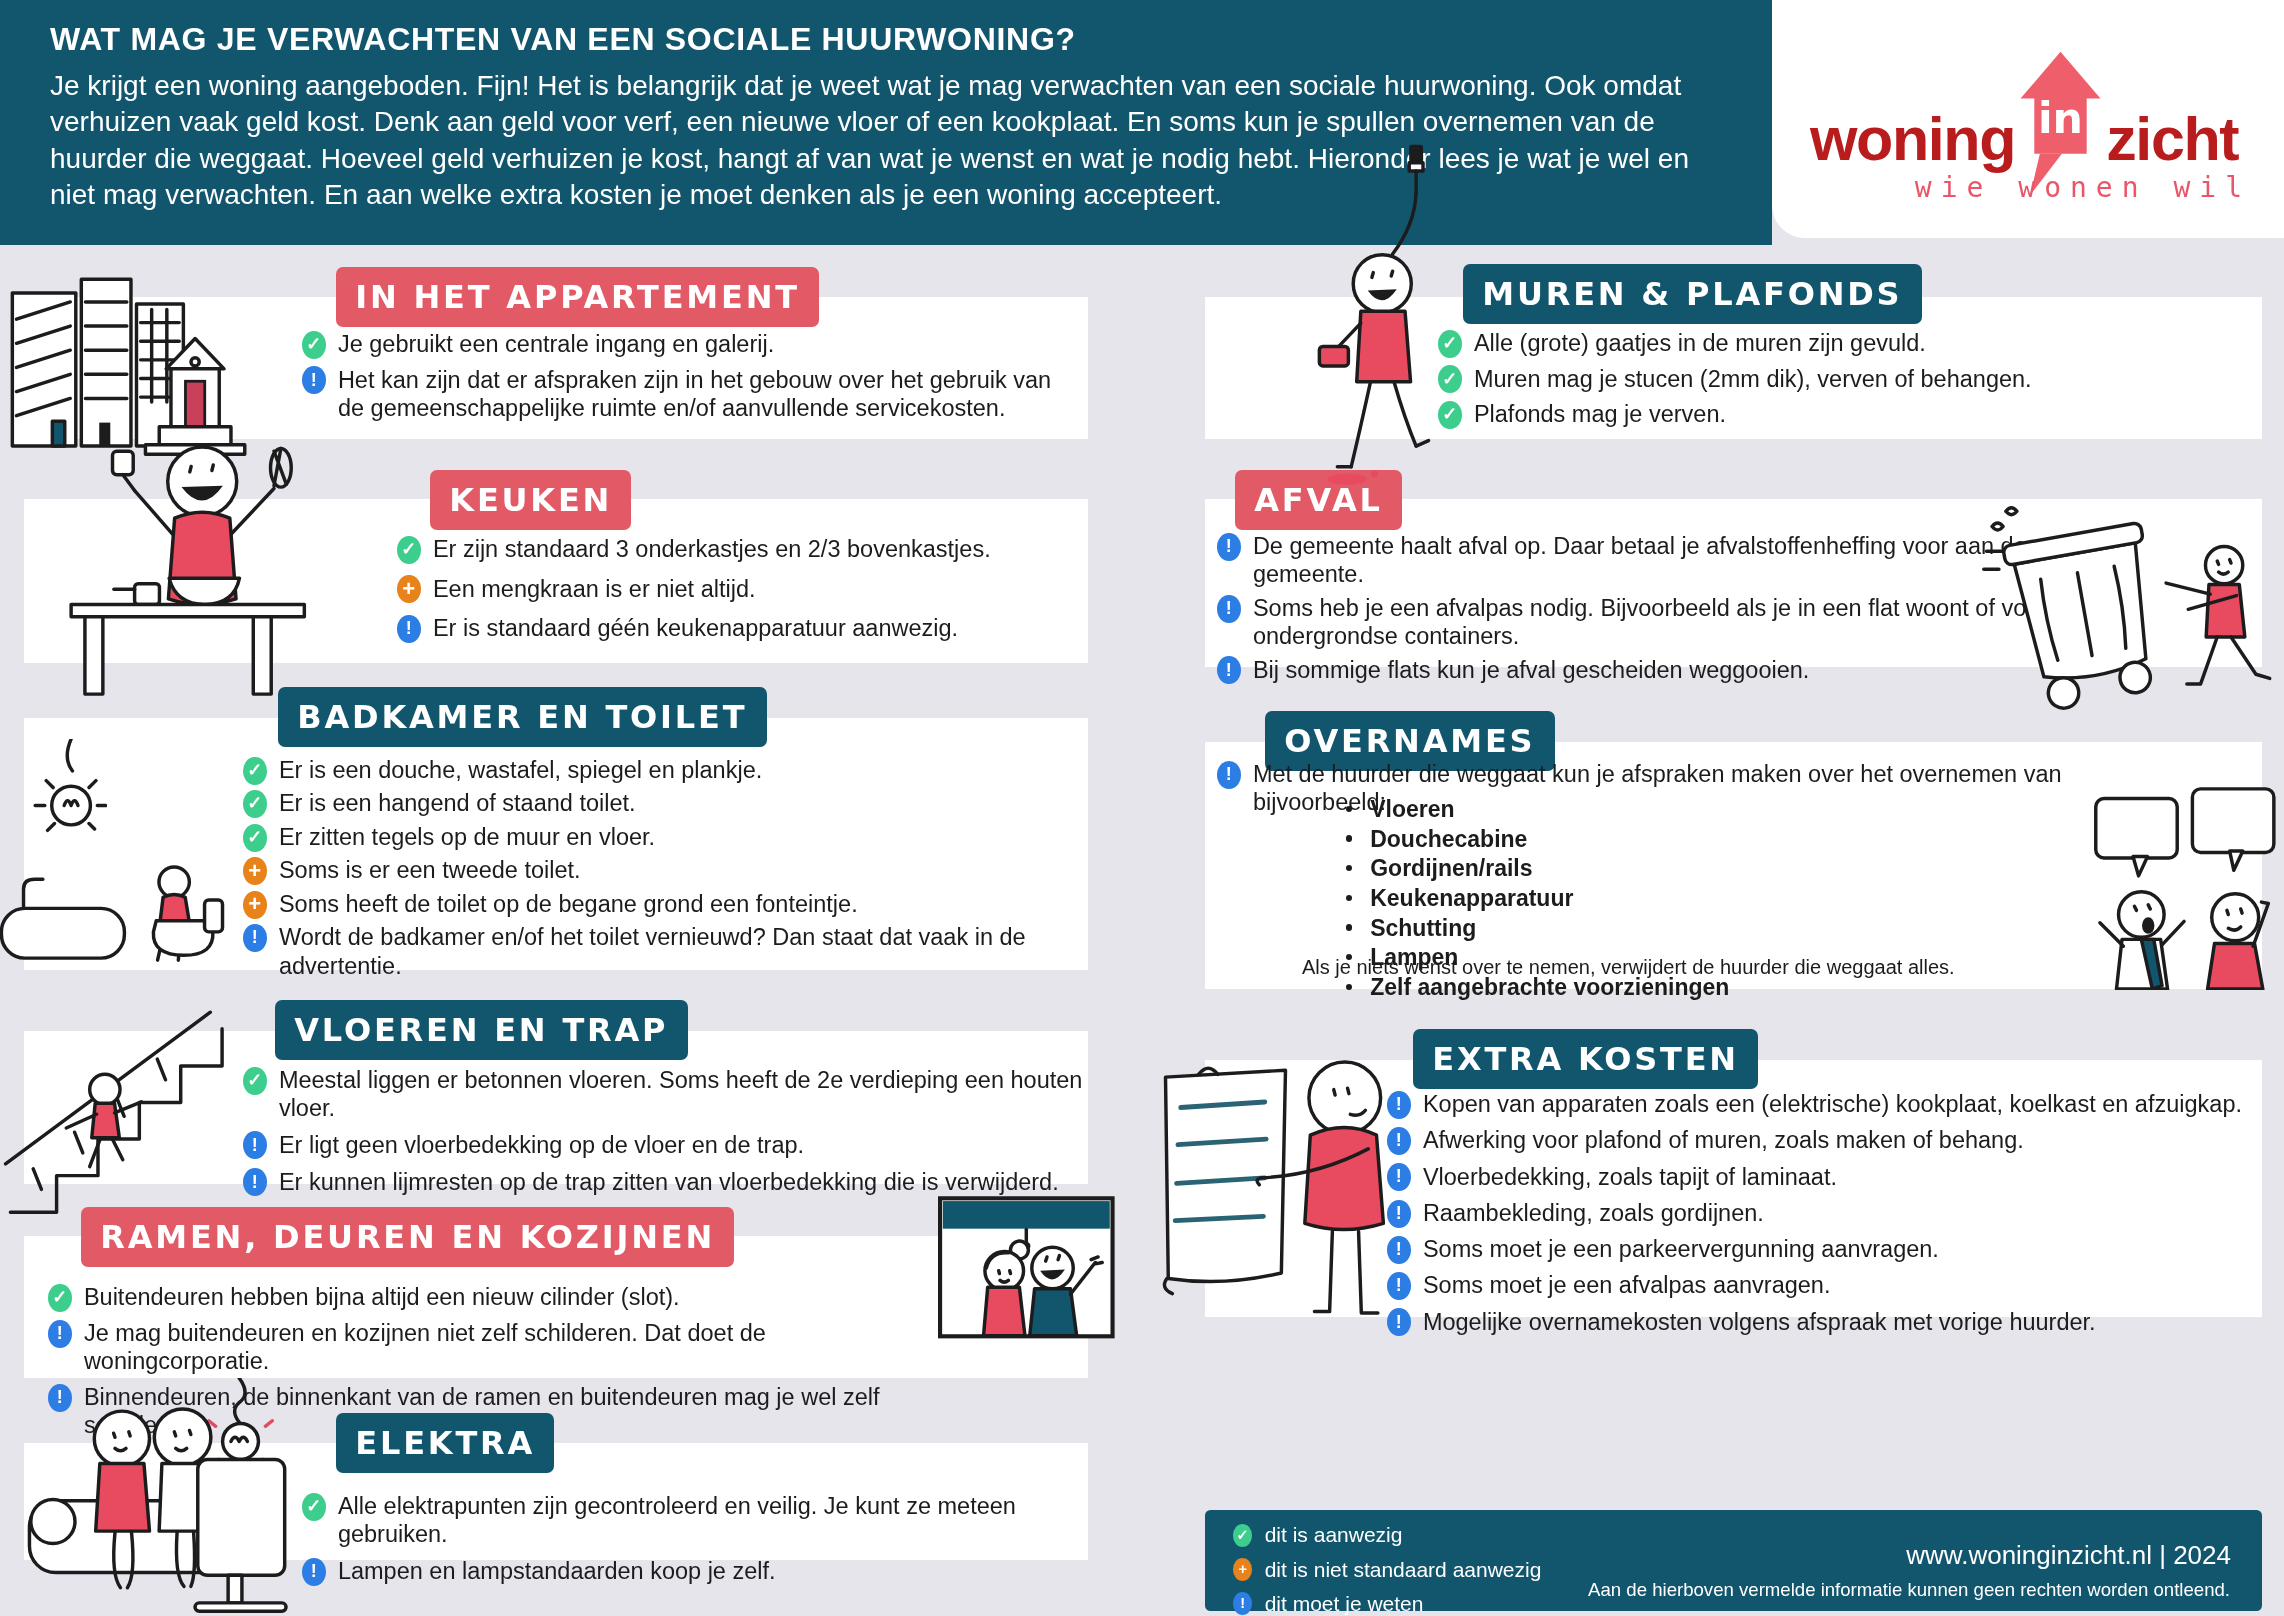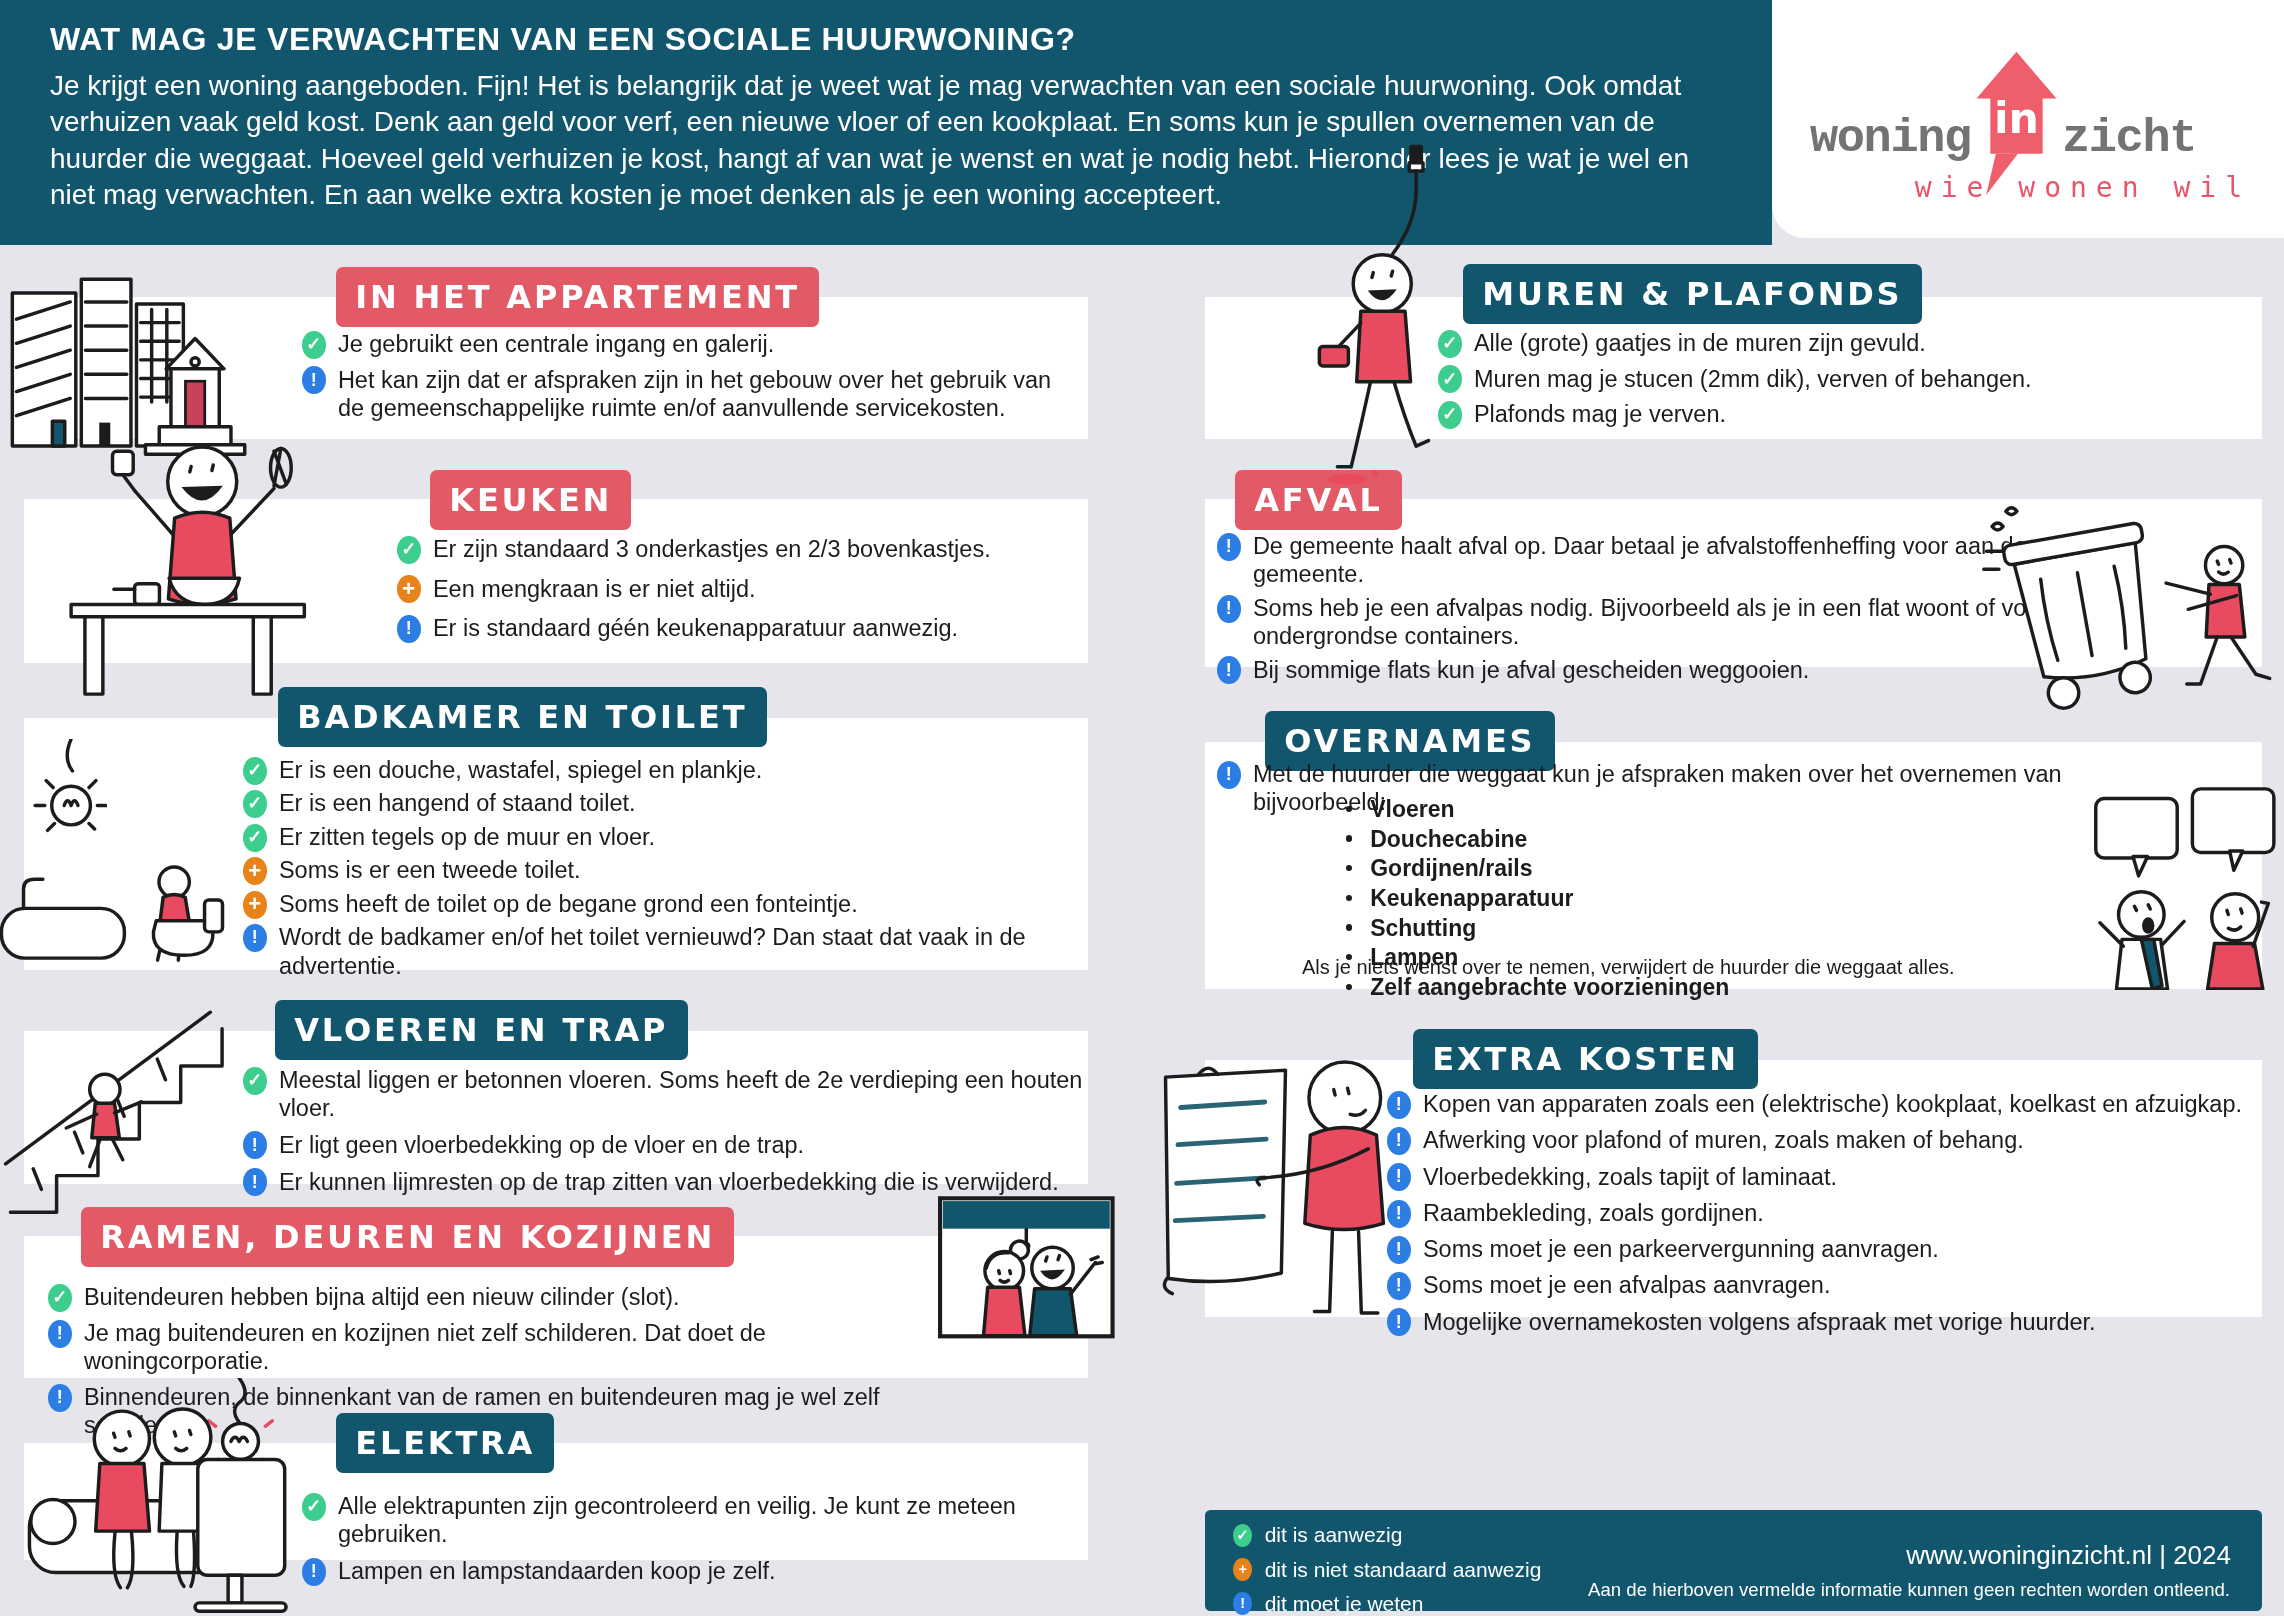--- a/index.html
+++ b/index.html
@@ -7,21 +7,21 @@
          font-family:"Liberation Sans",sans-serif;color:#1c1c1c;}
 
   
   .hdr{position:absolute;left:0;top:0;width:1772px;height:245px;background:#12566E;}
   .hdr-title{position:absolute;left:50px;top:21px;font-size:32px;font-weight:bold;color:#fff;letter-spacing:0.7px;}
   .hdr-intro{position:absolute;left:50px;top:68px;width:1685px;font-size:28px;line-height:1.3;color:#fff;}
 
   .logo-card{position:absolute;left:1772px;top:0;width:512px;height:238px;background:#fff;
              border-bottom-left-radius:33px;}
   .logo-row{position:absolute;left:38px;top:61px;display:flex;align-items:center;}
-  .logo-word{font-size:47px;font-weight:bold;color:#737373;letter-spacing:-1.4px;font-family:Liberation Mono, monospace;}
+  .logo-word{font-size:61px;font-weight:bold;color:#b91c1c;letter-spacing:-1.4px;font-family:Liberation Sans, sans-serif;}
   .logo-house{margin:0 4.1px;position:relative;top:-12.4px;}
   .logo-tag{position:absolute;right:33px;top:171px;font-size:28px;letter-spacing:9px;color:#E8566A;
             font-family:"DejaVu Sans Mono",monospace;}
 
   
   .card{position:absolute;background:#fff;}
   .badge{position:absolute;color:#fff;font-weight:bold;font-size:32px;letter-spacing:2.8px;
          padding:11px 19.3px;border-radius:7px;white-space:nowrap;font-family:"DejaVu Sans",sans-serif;}
   .badge.red{background:#E25A66;}
   .badge.teal{background:#12566E;}

